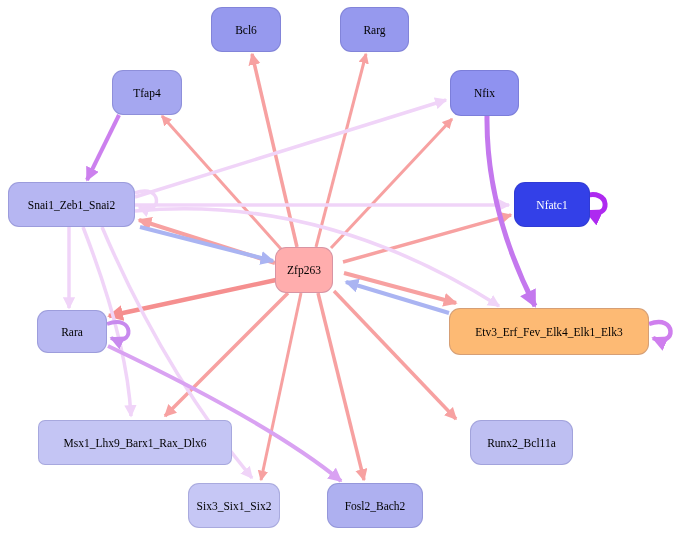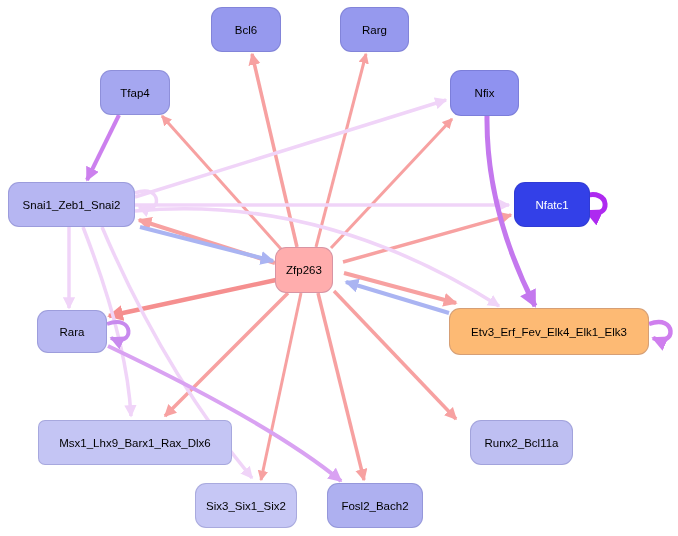--- a/index.html
+++ b/index.html
@@ -5,21 +5,21 @@
   html, body {
     margin: 0;
     padding: 0;
     background: #ffffff;
   }
   #stage {
     position: relative;
     width: 678px;
     height: 536px;
     background: #ffffff;
-    font-family: Liberation Sans, sans-serif;
+    font-family: Liberation Serif, serif;
     overflow: hidden;
   }
   #edge-layer {
     position: absolute;
     left: 0;
     top: 0;
   }
   .node {
     position: absolute;
     box-sizing: border-box;
@@ -103,21 +103,21 @@
       <path d="M 649 324 C 676.95 313.45 676.95 348.55 653 338" fill="none" stroke="#cf7fee" stroke-width="4.5" marker-end="url(#arw9)"></path>
       <path d="M 537 436 C 564.95 425.45 564.95 460.55 541 450" fill="none" stroke="#d9a2f2" stroke-width="4" marker-end="url(#arw4)"></path>
     </svg>
   <div id="node-layer">
       <div class="node" style="left: 211px; top: 7px; width: 70px; height: 45px; background: rgb(150, 153, 238); color: rgb(0, 0, 0);">
         <span>Bcl6</span>
       </div>
       <div class="node" style="left: 340px; top: 7px; width: 69px; height: 45px; background: rgb(150, 153, 238); color: rgb(0, 0, 0);">
         <span>Rarg</span>
       </div>
-      <div class="node" style="left: 100px; top: 70px; width: 70px; height: 45px; background: rgb(165, 167, 240); color: rgb(0, 0, 0);">
+      <div class="node" style="left: 112px; top: 70px; width: 70px; height: 45px; background: rgb(165, 167, 240); color: rgb(0, 0, 0);">
         <span>Tfap4</span>
       </div>
       <div class="node" style="left: 450px; top: 70px; width: 69px; height: 46px; background: rgb(143, 146, 240); color: rgb(0, 0, 0); text-align: right;">
         <span>Nfix</span>
       </div>
       <div class="node" style="left: 8px; top: 182px; width: 127px; height: 45px; background: rgb(182, 182, 242); color: rgb(0, 0, 0);">
         <span>Snai1_Zeb1_Snai2</span>
       </div>
       <div class="node" style="left: 514px; top: 182px; width: 76px; height: 45px; background: rgb(51, 64, 232); color: rgb(255, 255, 255);">
         <span>Nfatc1</span>
@@ -130,20 +130,20 @@
       </div>
       <div class="node" style="left: 449px; top: 308px; width: 200px; height: 47px; background: #fdba74; color: rgb(0, 0, 0);">
         <span>Etv3_Erf_Fev_Elk4_Elk1_Elk3</span>
       </div>
       <div class="node" style="left: 38px; top: 420px; width: 194px; height: 45px; background: rgb(196, 197, 244); color: rgb(0, 0, 0); border-radius: 7px;">
         <span>Msx1_Lhx9_Barx1_Rax_Dlx6</span>
       </div>
       <div class="node" style="left: 434px; top: 420px; width: 103px; height: 45px; background: rgb(190, 191, 242); color: rgb(0, 0, 0); margin-left: 36px;">
         <span>Runx2_Bcl11a</span>
       </div>
-      <div class="node" style="left: 188px; top: 483px; width: 102px; height: 45px; background: rgb(198, 199, 245); color: rgb(0, 0, 0); margin-left: 7px;">
+      <div class="node" style="left: 188px; top: 483px; width: 92px; height: 45px; background: rgb(198, 199, 245); color: rgb(0, 0, 0);">
         <span>Six3_Six1_Six2</span>
       </div>
       <div class="node" style="left: 327px; top: 483px; width: 96px; height: 45px; background: rgb(174, 176, 240); color: rgb(0, 0, 0);">
         <span>Fosl2_Bach2</span>
       </div>
     </div>
 </div>
 
 </body></html>

